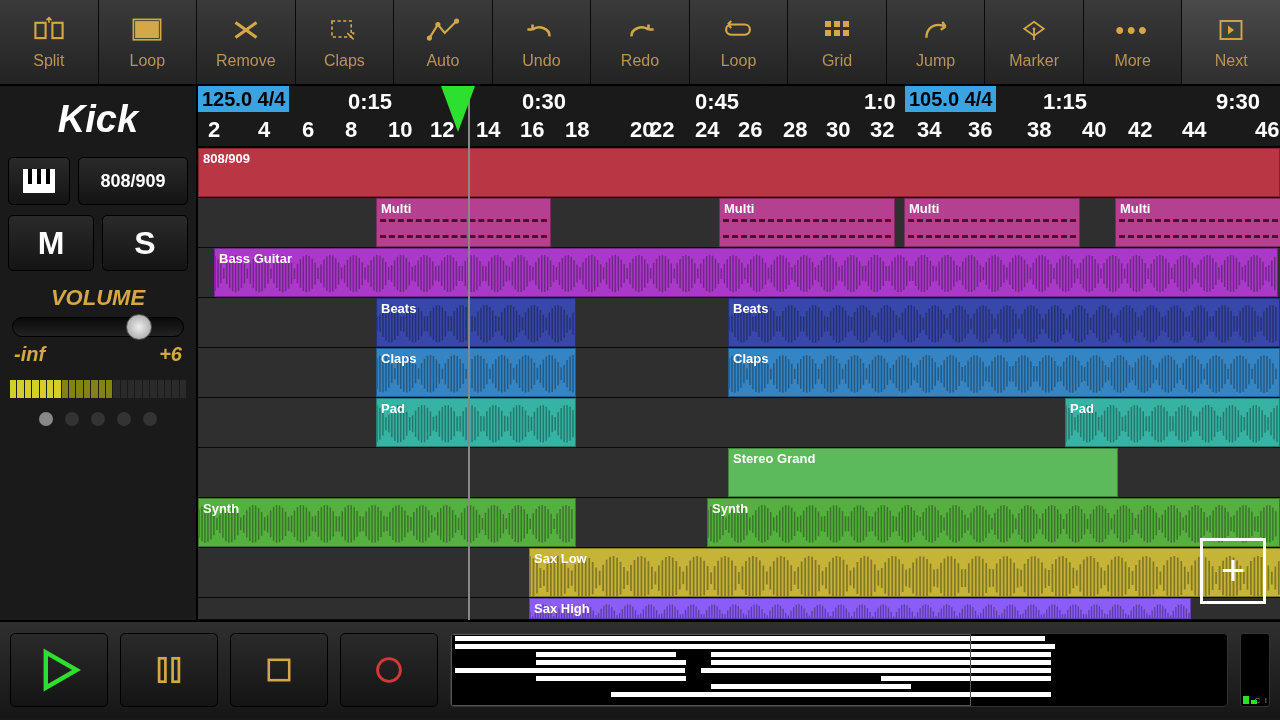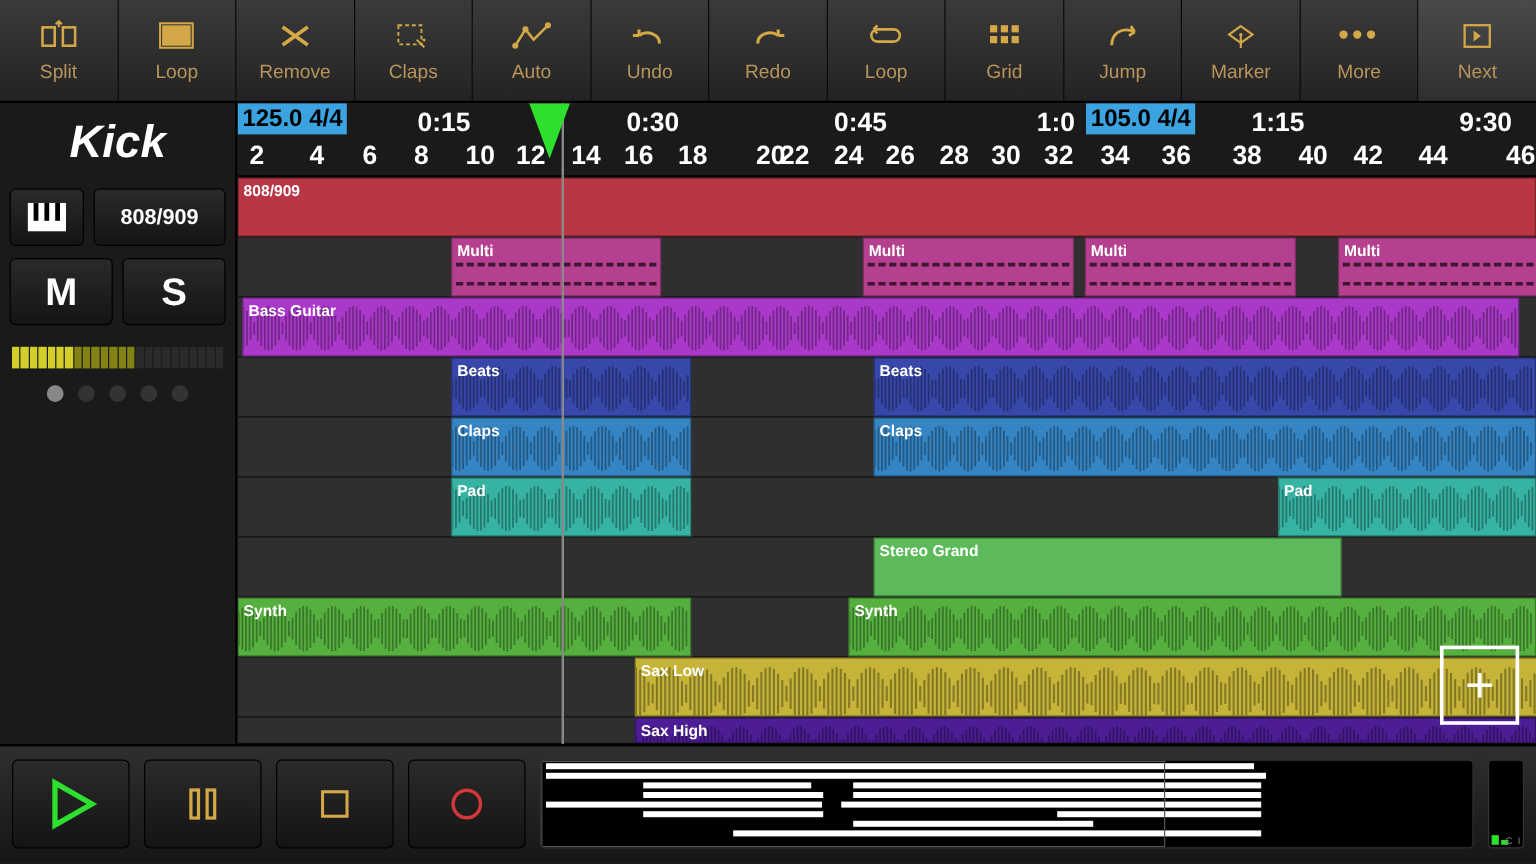--- a/index.html
+++ b/index.html
@@ -196,20 +196,30 @@
             <rect x="5" y="0" width="4" height="15" fill="#000"></rect>
             <rect x="14" y="0" width="4" height="15" fill="#000"></rect>
             <rect x="23" y="0" width="4" height="15" fill="#000"></rect>
           </svg>
       </div>
       <div class="kit-btn">808/909</div>
     </div>
     <div class="ms-row">
       <div class="ms-btn">M</div>
       <div class="ms-btn">S</div>
+    </div>
+    <div class="slider-sect">
+      <div class="slider-label">VOLUME</div>
+      <div class="slider-track">
+          <div class="slider-thumb" id="vol-thumb" style="left: 112.5px;"></div>
+        </div>
+      <div class="vol-row">
+          <span>-inf</span>
+          <span>+6</span>
+        </div>
     </div>
     <div class="meters" id="meters">
         <span class="m1"></span>
         <span class="m1"></span>
         <span class="m1"></span>
         <span class="m1"></span>
         <span class="m1"></span>
         <span class="m1"></span>
         <span class="m1"></span>
         <span class=""></span>
@@ -301,21 +311,21 @@
             <div class="dash" style="top:20px"></div>
             <div class="dash" style="top:36px"></div>
           </div>
           <div class="clip" style="left: 917px; width: 176px; background: rgb(181, 64, 144);">
             <div class="clip-name">Multi</div>
             <div class="dash" style="top:20px"></div>
             <div class="dash" style="top:36px"></div>
           </div>
         </div>
         <div class="trk">
-          <div class="clip" style="left: 4px; width: 1064px; background: rgb(170, 57, 201);">
+          <div class="clip" style="left: 16px; width: 1064px; background: rgb(170, 57, 201);">
             <div class="clip-name">Bass Guitar</div>
             <svg class="wav" viewBox="0 0 1082 50" preserveAspectRatio="none">
               <path d="M0 7.269836024440458v35.46032795111908M3 10.440754892971045v29.11849021405791M6 15.047299165784002v19.905401668431995M9 19.60235063762955v10.795298724740906M12 14.311720169978166v21.376559660043668M15 9.87536626278883v30.24926747442234M18 6.959548887454602v36.080902225090796M21 6.00217097997194v37.99565804005612M24 7.1470133546302606v35.70597329073948M27 10.22214143097301v29.55571713805398M30 14.765726692376695v20.46854661524661M33 19.904595038953218v10.190809922093566M36 14.589244866721689v20.821510266556622M39 10.086492074169627v29.827015851660747M42 7.072568542142733v35.854862915714534M45 6.000110973717135v37.99977805256573M48 7.030183063045271v35.93963387390946M51 10.008086646922349v29.983826706155302M54 14.486594565813174v21.02681086837365M57 19.793116079585776v10.413767840828447M60 14.869292190473002v20.261415619053995M63 10.302239806561419v29.395520386877163M66 7.191615283057072v35.61676943388586M69 6.00457805976167v37.99084388047666M72 6.91939961883843v36.16120076232314M75 9.79869033841962v30.40261932316076M78 14.210032924350308v21.579934151299383M81 19.490923652492476v11.018152695015049M84 15.151731576287888v19.696536847424223M87 10.52250887306952v28.95498225386096M90 7.316633607681524v35.36673278463695M93 6.015570155440244v37.96885968911951M96 6.814714671973839v36.37057065605232M99 9.594050131169563v30.811899737660873M102 13.936170707821567v22.127658584356865M105 19.188968569302475v11.622062861395055M108 15.436431343983951v19.127137312032097M111 10.74719657884224v28.50560684231552M114 7.447565229400947v35.104869541198106M117 6.033082135967732v37.93383572806454M120 6.716177029146266v36.56764594170747M123 9.39426143346566v31.21147713306868M126 13.665135597522248v22.669728804955504M129 18.887391608895864v12.225216782208273M132 15.723258759533216v18.553482480933567M135 10.976198168949605v28.04760366210079M138 7.584349104675745v34.83130179064851M141 6.05710583682847v37.88578832634306M144 6.623832631026254v36.75233473794749M147 9.19941739170838v31.60116521658324M150 13.397053956681255v23.20589208663749M153 18.586333373862608v12.82733325227478M156 16.01208009694604v17.97583980610792M159 11.2094068772228v27.5811862455544M162 7.726921461501924v34.54615707699615M165 6.087630057582764v37.82473988483447M168 6.53772453084153v36.92455093831694M171 9.009608846978184v31.980782306043633M174 13.132050771547396v23.735898456905208M177 18.285934224950108v13.428131550099785M180 16.30276070061738v17.39447859876524M183 11.44671397603117v27.10657204793766M186 7.875215829143162v34.249568341713676M189 6.1246405670887825v37.750718865822435M192 6.4578928743044095v37.08421425139118M195 8.824924292682969v32.35015141463406M198 12.87024959311781v24.25950081376438M201 17.986334215623632v14.027331568752736M204 16.59516504810663v16.80966990378674M207 11.68800882697355v26.6239823460529M210 8.029163069121019v33.94167386175796M213 6.16812011013749v37.66375977972502M216 6.3843748808949705v37.23125023821006M219 8.645449833300418v32.709100333399164M222 12.611772479535379v24.776455040929243M225 17.687673026769893v14.624653946460212M228 16.889156813321307v16.22168637335739M231 11.933178932460857v26.133642135078286M234 8.188691407449106v33.62261718510179M237 6.218048415497449v37.5639031690051M240 6.31720482650838v37.36559034698324M243 8.471269144233926v33.05746171153215M246 12.356739939182434v25.28652012163513M249 17.390089901574626v15.219820196850744M252 17.184598930075964v15.630802139848068M255 12.182109988165108v25.635780023669785M258 8.35372646809586v33.29254706380828M261 6.274402205365767v37.451195589268465M264 6.2564140274746265v37.48717194505075M267 8.302463432801044v33.39507313439791M270 12.105270874496325v25.78945825100735M273 17.093723580603456v15.812552838793088M276 17.481353655995395v15.03729268800921M279 12.434685936310743v25.130628127378515M282 8.524191307660328v32.951617384679345M285 6.337155206220729v37.32568958755854M288 6.2020308259581185v37.59593834808376M291 8.139111400372734v33.72177719925453M294 11.857482526534731v26.285034946930537M297 16.79871223711826v16.40257552576348M300 17.779282636734074v14.441434726531853M303 12.690789019784063v24.618421960431874M306 8.700006451245386v32.59998709750923M309 6.406278161071278v37.187443677857445M312 6.154080576743837v37.691838846512326M315 7.981289205680795v34.03742158863841M318 11.61349042031474v26.77301915937052M321 16.50519341265712v16.98961317468576M324 18.078246970479636v13.843506059040728M327 12.95029983703396v24.09940032593208M330 8.881089929510537v32.237820140978926M333 6.481738843097201v37.0365223138056M336 6.11258563541627v37.77482872916746M339 7.82907042931064v34.34185914137872M342 11.373408310952005v27.25318337809599M345 16.21330395290878v17.57339209418244M348 18.378107272713095v13.243785454573814M351 13.213097397740086v23.57380520451983M354 9.067357316888174v31.865285366223652M357 6.563502070674133v36.872995858651734M360 6.077565347936794v37.84486930412641M363 7.682526039396556v34.63494792120689M366 11.137348130625805v27.72530373874839M369 15.923179943912405v18.15364011217519M372 18.678723741192634v12.642552517614728M375 13.47905917922179v23.04188164155642M378 9.258721770945069v31.482556458109862M381 6.6515297237761715v36.69694055244766M384 6.049036041623999v37.901927916752M387 7.541724358534228v34.91655128293154M390 10.90541993639326v28.18916012721348M393 15.634956648610633v18.730086702778735M396 18.979956221133165v12.040087557733667M399 13.748061183560587v22.503877632878826M402 9.455094072869995v31.08981185426001M405 6.7457807617482075v36.508438476503585M408 6.027011017541593v37.945977964916814M411 7.4067310319274v35.1865379361452M414 10.677731858877806v28.64453628224439M417 15.348768443786387v19.302463112427226M420 19.28166427055021v11.436671458899585M423 14.019977995411736v21.960044009176528M426 9.656382669070243v30.687234661859513M429 6.846211242440166v36.30757751511967M432 6.011500544297043v37.976998911405914M435 7.277608996782327v35.44478200643535M438 10.45439005185657v29.09121989628686M441 15.064748757413769v19.870502485172462M444 19.583707225736802v10.832585548526396M447 14.294682840475343v21.410634319049315M450 9.862493713855706v30.27501257228859M453 6.9527743426940205v36.09445131461196M456 6.002511853254127v37.994976293491746M459 7.154418452964769v35.69116309407046M462 10.235498642768272v29.529002714463456M465 14.783030006449923v20.433939987100153M468 19.885944266844696v10.228111466310605M471 14.57204764460191v20.85590471079618M474 10.073331113192232v29.853337773615536M477 7.06542038017367v35.86915923965266M480 6.0000491351615075v37.999901729676985M483 7.037216834933567v35.92556633013287M486 10.021159684167042v29.957680631665916M489 14.503743535099549v20.992512929800903M492 19.81176551646179v10.376468967076423M495 14.85194309350384v20.29611381299232M498 10.288796569503168v29.422406860993664M501 7.184096836528369v35.63180632694326M504 6.004113538198872v37.991772923602255M507 6.926058784963288v36.14788243007342M510 9.811473106142365v30.37705378771527M513 14.227019553579087v21.545960892841826M516 19.509563059310004v10.980873881379996M519 15.134238693044853v19.731522613910293M522 10.508789627498052v28.982420745003896M525 7.308748381877642v35.382503236244716M528 6.014703167441645v37.97059366511671M531 6.820996127668359v36.35800774466328M534 9.606536669730062v30.786926660539876M537 13.952987077408796v22.094025845182408M540 19.207589255912232v11.584821488175535M543 15.418802830078898v19.162394339842205M546 10.733207721006814v28.533584557986373M549 7.439316900607913v35.12136619878417M552 6.031813085744446v37.93637382851111M555 6.722077845841433v36.555844308317134M558 9.406445921332784v31.187108157334432M561 13.681773867263175v22.63645226547365M564 18.90598489387617v12.188030212247659M567 15.705502833812554v18.58899433237489M570 10.96194622079952v28.07610755840096M573 7.575741518467147v34.848516963065705M576 6.05543531604291v37.88912936791418M579 6.6293500576162785v36.74129988476744M582 9.21129414817437v31.57741170365126M585 13.413506369405454v23.172987261189093M588 18.604890588566867v12.790218822866262M591 15.994205037658865v18.01158992468227M594 11.194898483366673v27.610203033266654M597 7.717958630946075v34.56408273810785M600 6.085558845072747v37.82888230985451M603 6.542855994966594v36.91428801006681M606 9.021172334807407v31.957655330385187M609 13.14830965673593v23.70338068652814M612 18.304446717548995v13.39110656490201M615 16.28477484155541v17.430450316889182M618 11.43195590063855v27.1360881987229M621 7.865901932931802v34.268196134136396M624 6.12216962850448v37.75566074299104M627 6.462635983549831v37.07472803290034M630 8.836169120693238v32.32766175861352M633 12.886307370478857v24.227385259042286M636 18.00479335513817v13.990413289723662M639 16.577076774719295v16.84584645056141M642 11.673007950621894v26.65398409875621M645 8.01950244962146v33.96099510075708M648 6.165250597491195v37.66949880501761M651 6.388727423906662v37.222545152186676M654 8.656370758876463v32.687258482247074M657 12.627621662538395v24.74475667492321M660 17.706070207095472v14.587859585809053M663 16.870974558806406v16.258050882387188M666 11.917942248927512v26.164115502144977M669 8.178688568679668v33.642622862640664M672 6.214781666626504v37.57043666674699M675 6.321164774023785v37.35767045195243M678 8.481861075771988v33.036277848456024M681 12.37237313854891v25.25525372290218M684 17.408416545493786v15.183166909012424M687 17.166331171447126v15.667337657105747M690 12.166644601166166v25.66671079766767M693 8.343386073625659v33.31322785274868M696 6.270739743308727v37.458520513382545M699 6.259979533268957v37.480040933462085M702 8.312721432082377v33.374557135835246M705 12.120680801644626v25.758638396710747M708 17.111971143784533v15.776057712430932M711 17.463008910130704v15.073982179738596M714 12.41899905618975v25.1620018876205M717 8.513518178435419v32.97296364312916M720 6.333098738507431v37.33380252298514M723 6.205200227704946v37.58959954459011M726 8.149030684865991v33.70193863026802M729 11.872661996978135v26.25467600604373M732 16.816872212098687v16.366255575802622M735 17.760869456404954v14.478261087190095M738 12.67488796015011v24.65022407969978M741 8.689005563340956v32.62198887331809M744 6.4018295789266695v37.19634084214666M747 6.156852396790136v37.68629520641973M750 7.990865150771629v34.01826969845674M753 11.628432357010858v26.743135285978283M756 16.523257332810395v16.95348533437921M759 18.059773940363144v13.88045211927371M762 12.934192011351632v24.131615977296736M765 8.869766411810751v32.2604671763785M768 6.476900220559557v37.046199558880886M771 6.114958581471463v37.770082837057075M774 7.838298570458285v34.32340285908343M777 11.388105747603007v27.223788504793987M780 16.23126339639152v17.537473207216966M783 18.359583005389734v13.28083398922053M786 13.196790315873638v23.606419368252723M789 9.055716448695307v31.888567102609386M792 6.5582756636282085v36.88344867274358M795 6.079538313675101v37.8409233726498M798 7.691402074214782v34.617195851570436M801 11.151794214925545v27.69641157014891M804 15.941026537590714v18.117946924818572M807 18.66015687313125v12.6796862537375M810 13.462560443933608v23.074879112132784M813 9.246768979518v31.506462040964M816 6.645917968901394v36.70816406219721M819 6.050608107200308v37.898783785599385M822 7.550244148797436v34.89951170240513M825 10.919607933222006v28.16078413355599M828 15.652682071963692v18.694635856072615M831 18.961355408663813v12.077289182672377M834 13.731378486966417v22.537243026067166M837 9.442834930893756v31.114330138212487M840 6.739786275382542v36.520427449234916M843 6.028181450020309v37.94363709995938M846 7.414890605500098v35.170218788999804M849 10.691655153443007v28.616689693113987M852 15.366364432786522v19.267271134426956M855 19.263038185828655v11.47392362834269M858 14.003119115394606v21.99376176921079M861 9.643822892058013v30.712354215883973M864 6.8398368193604995v36.320326361279M867 6.012268797993777v37.97546240401245M870 7.285404549470748v35.429190901058504M873 10.468042152776071v29.063915694447857M876 15.082207108378412v19.835585783243175M879 19.565064552701468v10.869870894597062M882 14.277655637059404v21.444688725881193M885 9.849639157484308v30.300721685031384M888 6.946022954813074v36.10795409037385M891 6.002877569990126v37.99424486001975M894 7.161846350290649v35.6763072994187M897 10.248873185097064v29.50225362980587M900 14.800342579866737v20.399314840266527M903 19.86729369716818v10.265412605663641M906 14.5548600562881v20.8902798874238M909 10.060187770571668v29.879624458856664M912 7.0582951751543455v35.88340964969131M915 6.000012144430642v37.99997571113872M918 7.04427361382875v35.9114527723425M921 10.034250432364896v29.931499135270208M924 14.52090225942164v20.95819548115672M927 19.830415287425787v10.33916942514843M930 14.834603133568017v20.330793732863967M933 10.275370568382757v29.449258863234487M936 7.176601136316265v35.64679772736747M939 6.003673857247129v37.99265228550574M942 6.932741155383958v36.134517689232084M945 9.824273956980917v30.351452086038165M948 14.24401642898733v21.51196714202534M951 19.52820333658015v10.943593326839698M954 15.116754445802268v19.766491108395464M957 10.4950872274093v29.0098255451814M960 7.300885681152472v35.398228637695055M963 6.013861001259098v37.972277997481804M966 6.827300974129148v36.345398051741704M969 9.619041655137805v30.76191668972439M972 13.969814179542192v22.060371640915616M975 19.226211348932804v11.547577302134393M978 15.401182447115838v19.197635105768324M981 10.71923531034566v28.56152937930868M984 7.43109086515398v35.13781826969204M987 6.030568826969656v37.93886234606069M990 6.7280022288681245v36.54399554226375M993 9.41864921117836v31.16270157764328M996 13.698423350913199v22.603153298173602M999 18.924580120569974v12.15083975886005M1002 15.68775453018419v18.62449093963162M1005 10.947710313847029v28.104579372305942M1008 7.567155983464502v34.865688033070995M1011 6.053789544779878v37.892420910440244M1014 6.634891215115786v36.73021756976843M1017 9.223190052984291v31.553619894031417M1020 13.429970472173506v23.140059055652987M1023 18.62345027938246v12.753099441235083M1026 15.976337088060305v18.04732582387939M1029 11.180405717252347v27.639188565495306M1032 7.709017599181852v34.581964801636296M1035 6.083512328620493v37.83297534275901M1038 6.548011343515185v36.90397731296963M1041 9.032755308418391v31.934489383163218M1044 13.164580702652888v23.670838594694224M1047 18.322962219502223v13.35407556099555M1050 16.266795576464038v17.466408847071925M1053 11.41721303224625v27.1655739355075M1056 7.856609572934822v34.286780854130356M1059 6.11972332099927v37.76055335800146M1062 6.4674031195973285v37.06519376080534M1065 8.84743376283835v32.3051324743233M1068 12.902377773583261v24.195244452833478M1071 18.023256035847027v13.95348792830595M1074 16.55899457651032v16.882010846979362M1077 11.658021853439477v26.683956293121046M1080 8.009863093718302v33.9802738125634" stroke="rgba(0,0,0,.55)" stroke-width="1.5"></path>
             </svg>
           </div>
         </div>
         <div class="trk">
           <div class="clip" style="left: 178px; width: 200px; background: rgb(56, 72, 170);">
             <div class="clip-name">Beats</div>
             <svg class="wav" viewBox="0 0 200 50" preserveAspectRatio="none">
@@ -378,21 +388,21 @@
         </div>
         <div class="trk">
           <div class="clip" style="left: 331px; width: 874px; background: rgb(197, 180, 56);">
             <div class="clip-name">Sax Low</div>
             <svg class="wav" viewBox="0 0 751 50" preserveAspectRatio="none">
               <path d="M0 6.148984547272654v37.70203090545469M3 7.963514301105725v34.07297139778855M6 11.585706109226734v26.82858778154653M9 16.471572395137827v17.056855209724347M12 18.112655426802064v13.774689146395874M15 12.980328205491237v24.039343589017527M18 8.90222849326592v32.19554301346816M21 6.490812972899377v37.018374054201246M24 6.108232561389595v37.78353487722081M27 7.811943904297451v34.3761121914051M30 11.346080428681534v27.307839142636933M33 16.179878866124604v17.640242267750793M36 18.412609721629007v13.174780556741988M39 13.243495566135095v23.51300886772981M42 9.089085950675484v31.821828098649032M45 6.573297922775534v36.85340415444893M48 6.073957258864695v37.85208548227061M51 7.666055878752026v34.66788824249595M54 11.11048941810312v27.77902116379376M57 15.889966371460218v18.220067257079563M60 18.713304096812458v12.573391806375085M63 13.509812975181372v22.980374049637255M66 9.281030344341238v31.437939311317525M69 6.662042731109807v36.675914537780386M72 6.046174619686283v37.90765076062743M75 7.525918241052054v34.94816351789589M78 10.879042915810114v28.241914168379772M81 15.601970075474018v18.796059849051964M84 19.014598361245422v11.970803277509154M87 13.779156268909315v22.44168746218137M90 9.477972185069891v31.044055629860217M93 6.757006022891694v36.48598795421661M96 6.024897596803477v37.950204806393046M99 7.391596326807971v35.21680734638406M102 10.651848827849424v28.696302344301152M105 15.3160242491164v19.3679515017672M108 19.31635204413783v11.367295911724344M111 14.051399872856688v21.897200254286624M114 9.67981965373575v30.6403606925285M117 6.858143523900942v36.283712952198115M120 6.010136110087213v37.97972777982557M123 7.263152760197048v35.4736944796059M126 10.429013077688035v29.14197384462393M129 15.032262207358581v19.935475585282838M132 19.618424460507267v10.763151078985464M135 14.326416860365043v21.347166279269914M138 9.886478644088594v30.22704271182281M141 6.9654080813492065v36.06918383730159M144 6.001897041705341v37.99620591658932M147 7.14064742476641v35.71870515046718M150 10.210639556828632v29.578720886342737M153 14.750816247037594v20.49836750592481M156 19.920674776770113v10.158650446459776M159 14.60407901175654v20.79184197648692M162 10.097852806628683v29.804294386742633M165 7.078749685863897v35.842500628272205M168 6.000184232914016v37.99963153417197M171 7.024137435513939v35.95172512897212M174 9.996830076372978v30.006339847254043M177 14.471817585176428v21.056364829647144M180 19.777037923598623v10.445924152802752M183 14.884256874112936v20.23148625177413M186 10.313843593527146v29.372312812945708M189 7.198115494803673v35.603769010392654M192 6.004998482266785v37.99000303546643M195 6.913677112259737v36.172645775480525M198 9.787684319555051v30.424631360889897M201 14.195396297807402v21.609207404385195M204 19.474854574366383v11.050290851267235M207 15.166819821629627v19.666360356740746M210 10.5343503045713v28.9312993908574M213 7.323449856895138v35.353100286209724M216 6.016337545242294v37.96732490951541M219 6.809317954320953v36.381364091358094M222 9.583299795266225v30.83340040946755M225 13.921681259327455v22.15663748134509M228 19.17291606083672v11.654167878326563M231 15.451636116516642v19.096727766966715M234 10.75927013411362v28.48145973177276M237 7.4546943381786335v35.09061132364273M240 6.034196135290728v37.931607729418545M243 6.711108616501612v36.577782766996776M246 9.383771792594391v31.232456414811217M249 13.650800082413975v22.69839983517205M252 18.87136315416427v12.257273691671456M255 15.738572970418378v18.522854059163244M258 10.988498219002512v28.023003561994976M261 7.59178774925185v34.8164245014963M264 6.058565926298563v37.882868147402874M267 6.619094886408341v36.76181022718332M270 9.189193336397498v31.621613327205004M273 13.382879058528133v23.234241882943735M276 18.570336445724738v12.859327108550525M279 16.027496606322124v17.945006787355748M282 11.221927687471563v27.556144625056874M285 7.734666173797507v34.530667652404986M288 6.089435556470356v37.82112888705929M291 6.533319663103313v36.93336067379337M294 8.999655143933488v32.000689712133024M297 13.118043099035283v23.763913801929434M300 18.269976281566862v13.460047436866272M303 16.31827232092897v17.36345535814206M306 11.4594497089664v27.0811005820672M309 7.883262998383056v34.23347400323389M312 6.126790633625916v37.74641873274817M315 6.453822937103499v37.092354125793M318 8.815245582565488v32.36950883486902M321 12.856415676967943v24.287168646064114M324 17.97042269698047v14.059154606039055M327 16.6107645474551v16.778470905089797M330 11.700953544883623v26.598092910232754M333 8.037508943517192v33.924982112965615M336 6.170613741910323v37.658772516179354M339 6.38064177173608v37.23871645652784M342 8.636050628562597v32.72789874287481M345 12.598118769459381v24.803762461081238M348 17.671815351207776v14.656369297584451M351 16.904836918836672v16.19032616232666M354 11.946326600200099v26.107346799599803M357 8.197332095949776v33.60533580810045M360 6.220884449913555v37.55823110017289M363 6.313810285858761v37.37237942828248M366 8.462153827015989v33.07569234596802M369 12.343272800875386v25.313454398249227M372 17.374293462331487v15.251413075337027M375 17.200352331307755v15.59929533738449M378 12.195454475967763v25.609091048064474M381 8.362657942199736v33.27468411560053M384 6.277579320196217v37.444841359607565M387 6.2533596379525385v37.49328072409492M390 8.293636252887964v33.41272749422407M393 12.091996586669218v25.816006826661564M396 17.077995742367648v15.844008515264708M399 17.49717300832083v15.005653983358341M402 12.44822102264867v25.10355795470266M405 8.533409403294751v32.9331811934105M408 6.340671920216536v37.31865615956693M411 6.199318011595011v37.60136397680998M414 8.130576473212649v33.7388470535747M417 11.84440727798667v26.31118544402666M420 16.783060332594367v16.433879334811266M423 17.79516056478235v14.409678870435297M426 12.7045083942674v24.5909832114652M429 8.709506870707536v32.58098625858493M432 6.410132834653936v37.17973433069213M435 6.151710602320449v37.6965787953591M438 7.9730505104664395v34.05389897906712M441 11.60062030704799v26.79875938590402M444 16.48962473914757v17.020750521704862M447 18.09417607157061v13.811647856858777M450 12.964197103353179v24.071605793293642M453 8.890868243471445v32.21826351305711M456 6.485929679123139v37.02814064175372M459 6.110559605872886v37.77888078825423M462 7.821131807124278v34.357736385751444M465 11.360749333329483v27.278501333341033M468 16.19782576891194v17.604348462176116M471 18.394080120308196v13.211839759383604M474 13.227166076648116v23.54566784670377M477 9.077408966457588v31.845182067084824M480 6.568027115272628v36.863945769454745M483 6.075884207858174v37.84823158428365M486 7.674891191418887v34.65021761716223M489 11.124906190573968v27.750187618852063M492 15.907799465738021v18.184401068523957M495 18.6947328883578v12.610534223284397M498 13.493292711554709v23.013414576890582M501 9.269042069797008v31.461915860405984M504 6.656386867260267v36.68722626547947M507 6.047700574798988v37.904598850402024M510 7.534396844318952v34.9312063113621M513 10.893200834650386v28.213598330699227M516 15.619681047015305v18.76063790596939M519 18.99599420401087v12.008011591978256M522 13.76245293329611v22.47509413340778M525 9.465678209427459v31.068643581145082M528 6.750967739598185v36.49806452080363M531 6.0260218465976365v37.94795630680473M534 7.399714267741803v35.20057146451639M537 10.665741292289477v28.668517415421046M540 15.333604840631246v19.33279031873751M543 19.297723611838414v11.404552776323168M546 14.034521252762206v21.93095749447559M549 9.667225708748608v30.665548582502783M552 6.851725636359518v36.296548727280964M555 6.010858130409943v37.978283739180114M558 7.270906254014257v35.458187491971486M561 10.442633610719511v29.114732778560978M564 15.049704222343149v19.900591555313703M567 19.599780438175962v10.800439123648077M570 14.309370825016792v21.381258349966416M573 9.87359060136341v30.25281879727318M576 6.958613581736831v36.08277283652634M579 6.00221649593302v37.99556700813396M582 7.148032856597585v35.70393428680483M585 10.223981808224174v29.552036383551652M588 14.768111553595684v20.46377689280863M591 19.90202385670848v10.195952286583038M594 14.586873508435275v20.82625298312945M597 10.084676674887831v29.830646650224338M600 7.071581741943163v35.856836516113674M603 6.000100972109234v37.99979805578153M606 7.031151362089325v35.93769727582135M609 10.009887825647258v29.980224348705484M612 14.488958119811295v21.02208376037741M615 19.795687045873517v10.408625908252967M618 14.866899924446887v20.266200151106226M621 10.300385515806855v29.39922896838629M624 7.190577448446202v35.618845103107596M627 6.004512545247774v37.99097490950445M630 6.920316263514401v36.1593674729712M633 9.80045147886447v30.39909704227106M636 14.212374069180584v21.575251861638833M639 19.493493204175543v11.013013591648914M642 15.14931951785526v19.70136096428948M645 10.520616555358124v28.95876688928375M648 7.315545222523355v35.36890955495329M651 6.015449158564827v37.969101682870345M654 6.815579234919383v36.368841530161234M657 9.59577041224727v30.80845917550546M660 13.938488351984585v22.12302329603083M663 19.191535508392555v11.61692898321489M666 15.43400061770591v19.13199876458818M669 10.74526711641916v28.50946576716168M672 7.4464268011274655v35.10714639774507M675 6.032905713142526v37.93418857371495M678 6.7169891072809556v36.56602178543809M681 9.39594005313904v31.20811989372192M684 13.66742866047553v22.66514267904894M687 18.889954738623075v12.22009052275385M690 15.720810498673924v18.558379002652153M693 10.974232461377504v28.051535077244992M696 7.583161164050107v34.833677671899785M699 6.056874070306122v37.886251859387755M702 6.6245918457393245v36.75081630852135M705 9.201053567363724v31.597892865272552M708 13.399321369342474v23.201357261315053M711 18.588891499232858v12.82221700153428M714 16.00961544294487v17.980769114110263M717 11.207405840962856v27.585188318074287M720 7.725684562371242v34.548630875257516M723 6.087343055418515v37.82531388916297M726 6.538430528168405v36.92313894366319M729 9.011201815790155v31.97759636841969M732 13.134291476792876v23.731417046414247M735 18.288486153302287v13.423027693395426M738 16.300280802556784v17.399438394886428M741 11.444678544015778v27.110642911968444M744 7.873930548180283v34.252138903639434M747 6.124298463090117v37.751403073819766M750 6.458545325091734v37.08290934981653" stroke="rgba(0,0,0,.55)" stroke-width="1.5"></path>
             </svg>
           </div>
         </div>
         <div class="trk" style="height: 22px;">
-          <div class="clip" style="left: 331px; width: 751px; background: #4c1d95;">
+          <div class="clip" style="left: 331px; width: 662px; background: #8b5cf6;">
             <div class="clip-name">Sax High</div>
             <svg class="wav" viewBox="0 0 751 50" preserveAspectRatio="none">
               <path d="M0 14.230341206615407v21.539317586769187M3 19.513206693026795v10.97358661394641M6 15.13082028641027v19.73835942717946M9 10.506109830681616v28.987780338636767M12 7.30720965180403v35.38558069639194M15 6.014536593486564v37.97092681302687M18 6.822226726221576v36.35554654755685M21 9.608979627186981v30.782040745626038M24 13.95627550582508v22.08744898834984M27 19.211229292925115v11.57754141414977M30 15.415357852072297v19.169284295855405M33 10.730475175281088v28.539049649437825M36 7.437707166018097v35.12458566796381M39 6.0315679152579875v37.936864169484025M42 6.723234059622989v36.55353188075402M45 9.408829877022626v31.182340245954748M48 13.685027537913264v22.629944924173472M51 18.90961963711044v12.180760725779127M54 15.702032890567365v18.59593421886527M57 10.959162200144455v28.08167559971109M60 7.5740615298589375v34.851876940282125M63 6.055111663329576v37.88977667334085M66 6.630431347570941v36.73913730485812M69 9.213617990638506v31.57276401872299M72 13.41672376534831v23.16655246930338M75 18.608518343416126v12.782963313167748M78 15.990711746947685v18.01857650610463M81 11.192064285760956v27.615871428478087M84 7.71620917157135v34.5675816568573M87 6.085156861027393v37.829686277945214M90 6.543861856970381v36.91227628605924M93 9.023434980613274v31.953130038773452M96 13.151489277942346v23.697021444115308M99 18.308065792664586v13.383868414670832M102 16.28125983203645v17.4374803359271M105 11.42907284745495v27.1418543050901M108 7.864083818431634v34.27183236313673M111 6.1216895005419545v37.75662099891609M114 6.46356594864514v37.07286810270972M117 8.838369514939764v32.32326097012047M120 12.889447734531291v24.221104530937417M123 18.008402063218334v13.98319587356333M126 16.573541685176327v16.852916629647346M129 11.670077386010613v26.659845227978774M132 8.017616527645487v33.96476694470903M135 6.164692549458955v37.67061490108209M138 6.389581058520925v37.22083788295815M141 8.658507875685896v32.68298424862821M144 12.630721305322083v24.738557389355833M147 17.709666865671977v14.580666268656044M150 16.86742103738485v16.265157925230298M153 11.914965539189629v26.170068921620743M156 8.176735718490956v33.64652856301809M159 6.214145958700218v37.571708082599564M162 6.321941680171609v37.35611663965678M165 8.483933918767804v33.03213216246439M168 12.375430614934087v25.249138770131825M171 17.411999477715867v15.176001044568263M174 17.16276087488619v15.674478250227622M177 12.163623134117028v25.672753731765944M180 8.341367205691029v33.31726558861794M183 6.270026671871101v37.4599466562578M186 6.2606793487375505v37.4786413025249M189 8.314729034854274v33.37054193029145M192 12.123694686160668v25.752610627678663M195 17.115538679201144v15.768922641597715M198 17.459423502990376v15.081152994019245M201 12.415934240511632v25.168131518976736M204 8.51143423400083v32.97713153199834M207 6.332308636009884v37.33538272798023M210 6.205822626223146v37.58835474755371M213 8.150972111420185v33.69805577715963M216 11.875630884477976v26.248738231044047M219 16.82042268743729v16.35915462512542M222 17.75727061029001v14.485458779419979M225 12.671781224735227v24.656437550529546M228 8.686857513992294v32.62628497201541M231 6.4009628137343455v37.19807437253131M234 6.157397088180506v37.68520582363899M237 7.992739495967513v34.014521008064975M240 11.631354863326433v26.737290273347135M243 16.52678909275204v16.94642181449592M246 18.05616333314418v13.887673333711637M249 12.931044804636466v24.13791039072707M252 8.867555259021572v32.26488948195686M255 6.47595719677976v37.04808560644048M258 6.115425311785444v37.76914937642911M261 7.840104960429912v34.319790079140176M264 11.39098051018981v27.21803897962038M267 16.234774794342837v17.530450411314327M270 18.35596232042066v13.28807535915868M273 13.193604105163384v23.61279178967323M276 9.053443223359325v31.89311355328135M279 6.5572568209217685v36.88548635815646M282 6.07992686531157v37.84014626937686M285 7.693139666778809v34.61372066644238M288 11.154619893498616v27.69076021300277M291 15.94451593645169v18.11096812709662M294 18.656527798464175v12.68694440307165M297 13.459336714717825v23.08132657056435M300 9.244434741468664v31.51113051706267M303 6.64482378227779v36.71035243544442M306 6.050918299006948v37.8981634019861M309 7.551912133845555v34.89617573230889M312 10.922383210380787v28.155233579238427M315 15.656147844891116v18.687704310217768M318 18.957719636262627v12.084560727474745M321 13.728118742226972v22.543762515546057M324 9.44044076841027v31.11911846317946M327 6.738617254978529v36.52276549004294M330 6.028413137378063v37.943173725243874M333 7.416488205376595v35.16702358924681M336 10.694378735284857v28.611242529430285M339 15.369804963951601v19.260390072096797M342 19.259397410779897v11.481205178440202M345 13.999824874904691v22.000350250190618M348 9.641369921357827v30.717260157284347M351 6.838593510202081v36.32281297959584M354 6.012421872884314v37.97515625423137M357 7.286931019335356v35.42613796132929M360 10.470712769500283v29.058574460999434M363 15.085620793721063v19.828758412557875M366 19.56142047242394v10.877159055152122M369 14.274328436674892v21.451343126650215M372 9.84712852220251v30.30574295559498M375 6.944705936561498v36.110588126877005M378 6.002951961046172v37.994096077907656M381 7.163300978465639v35.67339804306872M384 10.251489591596563v29.497020816806874M387 14.803727827843058v20.392544344313883M390 19.863648010621354v10.272703978757296M393 14.551501447231297v20.896997105537405M396 10.057620641228189v29.884758717543622M399 7.0569050618359235v35.88618987632815M402 6.0000078169692515v37.9999843660615M405 7.045655722130643v35.90868855573871M408 10.036811408806532v29.926377182386936M411 14.524257491745647v20.951485016508705M414 19.834060880532952v10.331878238934092M417 14.83121468170528v20.33757063658944M420 10.272748141836452v29.454503716327096M423 7.1751385760360264v35.64972284792795M426 6.003590813285875v37.99281837342825M429 6.934050099439972v36.131899801120056M432 9.826778309374543v30.346443381250914M435 14.24734008136745v21.5053198372651M438 19.531847136582567v10.936305726834867M441 15.113337730912937v19.773324538174126M444 10.492410726299873v29.015178547400254M447 7.299351355791963v35.401297288416075M450 6.013699279515109v37.97260144096978M453 6.828536143677361v36.34292771264528M456 9.621488215892997v30.757023568214006M459 13.973104702409735v22.05379059518053M462 19.22985165700166v11.54029668599668M465 15.397739062156258v19.204521875687483M468 10.716505982523481v28.566988034953038M471 7.429485490053352v35.141029019893296M474 6.030328502841591v37.93934299431682M477 6.7291630480420785v36.54167390391584M480 9.421036839648234v31.15792632070353M483 13.701679210145548v22.596641579708905M486 18.928215239503995v12.14356952099201M489 15.684286080545427v18.631427838909147M492 10.944929431791946v28.110141136416107M495 7.565480307088894v34.86903938582221M498 6.053470730312746v37.89305853937451M501 6.635977142713184v36.72804571457363M504 9.225517635997656v31.548964728004687M507 13.433190149809604v23.13361970038079M510 18.627078514399667v12.745842971200666M513 15.972845190818624v18.05430961836275M516 11.177574577480064v27.644850845039873M519 7.707272402773036v34.58545519445393M522 6.083115172453461v37.83376965509308M525 6.549021873249828v36.901956253500344M528 9.035021760798976v31.929956478402048M531 13.167762697599548v23.664474604800905M534 18.326581879030492v13.346836241939014M537 16.263281859627742v17.473436280744515M540 11.414332954703552v27.171334090592897M543 7.8547956701461565v34.29040865970769M546 6.119248008296282v37.76150398340744M549 6.468337780335425v37.06332443932915M552 8.849638027910355v32.30072394417929M555 12.905520602316244v24.188958795367512M558 18.026865432312132v13.946269135375736M561 16.555460678260552v16.8890786434789M564 11.65509418088897v26.68981163822206M567 8.007981330235843v33.984037339528314M570 6.161852391825214v37.67629521634957M573 6.39396248087683v37.21207503824634M576 8.669452867783598v32.661094264432805M579 12.646586127668726v24.706827744662547M582 17.728068909417118v14.54386218116576M585 16.849245425771947v16.301509148456105M588 11.899746007236327v26.200507985527345M591 8.166757964123065v33.66648407175387M594 6.210908459829735v37.57818308034053M597 6.325930650466326v37.34813869906735M600 8.494550287168487v33.01089942566303M603 12.391079995272504v25.217840009454992M606 17.430331616627498v15.139336766745007M609 17.14449913249275v15.7110017350145M612 12.148174371051752v25.703651257896496M615 8.331051546239095v33.33789690752181M618 6.266393341165362v37.46721331766928M621 6.26427400721515v37.4714519855697M624 8.325011829946064v33.34997634010787M627 12.139121328365173v25.721757343269655M630 17.1337923663856v15.732415267228802M633 17.44108414388947v15.117831712221058M636 12.400263448927278v25.199473102145443M639 8.500785478878672v32.998429042242655M642 6.32828116741695v37.3434376651661M645 6.20902129696551v37.58195740606898M648 8.160916539111344v33.67816692177731M651 11.890827596268915v26.21834480746217M654 16.838589412576894v16.32282117484621M657 17.73886218474167v14.522275630516656M660 12.655895710740097v24.688208578519806M663 8.67588062791146v32.64823874417708M666 6.396543084959109v37.20691383008178M669 6.160198279888679v37.67960344022264M672 8.002340919921323v33.99531816015735M675 11.64631455962308v26.70737088075384M678 16.544860386073196v16.910279227853604M681 18.037694423608677v13.92461115278265M684 12.914951974447472v24.170096051105055M687 8.856255359675927v32.287489280648145M690 6.471147268408316v37.05770546318337M693 6.117827718475063v37.764344563049875M696 7.849358904226733v34.301282191546534M699 11.405696216414373v27.188607567171253M702 16.25274223056461v17.49451553887078M705 18.337441537557368v13.325116924885261M708 13.177311461653344v23.64537707669331M711 9.041825579039692v31.916348841920616M714 6.552058935460952v36.895882129078096M717 6.081929366921585v37.83614126615683M720 7.702041816002584v34.59591636799483M723 11.169084748827224v27.661830502345552M726 15.962371138713781v18.075257722572438M729 18.637963777117207v12.72407244576559M732 13.442851853917693v23.114296292164614M735 9.232504768606379v31.534990462787242M738 6.639240363109565v36.72151927378087M741 6.052519961921888v37.894960076156224M744 7.560458338095508v34.879083323808985M747 10.936590470942194v28.12681905811561M750 15.673882488659162v18.652235022681676" stroke="rgba(0,0,0,.55)" stroke-width="1.5"></path>
             </svg>
           </div>
         </div>
       </div>
     <div class="add-btn">+</div>
   </div>
 </div>

